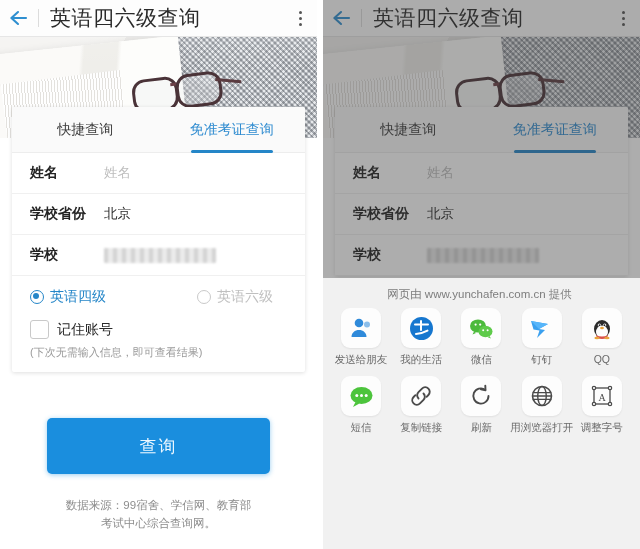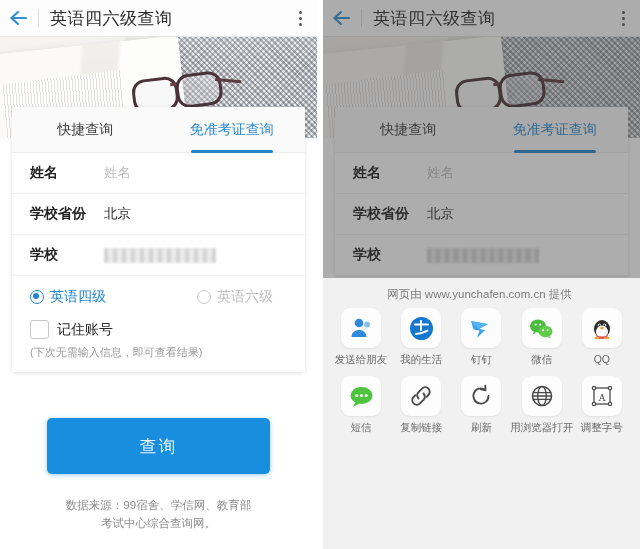--- a/index.html
+++ b/index.html
@@ -15,21 +15,21 @@
 
   
   .appbar{
     position:relative;height:37px;background:#fdfdfd;
     display:flex;align-items:center;box-sizing:border-box;
     border-bottom:1px solid #e6e6e6;
   }
   .back-arrow{width:38px;height:37px;display:flex;align-items:center;justify-content:center;}
   .back-arrow svg{display:block;}
   .vsep{width:1px;height:18px;background:#dcdcdc;margin-right:11px;}
-  .app-title{font-size:17px;color:#2a2a2a;letter-spacing:.5px;font-weight:500;}
+  .app-title{font-size:21px;color:#2a2a2a;letter-spacing:.5px;font-weight:500;}
   .kebab{margin-left:auto;width:34px;height:37px;display:flex;flex-direction:column;
          align-items:center;justify-content:center;gap:3px;}
   .kebab i{width:3px;height:3px;border-radius:50%;background:#555;display:block;}
 
   
   .hero{
     position:relative;height:101px;overflow:hidden;
     background:
       radial-gradient(ellipse 60px 26px at 190px 56px, rgba(60,45,45,.85) 0 38%, rgba(120,100,100,.25) 55%, transparent 72%),
       radial-gradient(ellipse 34px 22px at 152px 54px, rgba(90,60,60,.55) 0 40%, transparent 70%),
@@ -310,41 +310,41 @@
               <path d="M7 9.5h13M13 6v9M8 19c3.5-.2 8-1.6 11.5-3.4" stroke="#fff" stroke-width="2" fill="none" stroke-linecap="round"></path>
             </svg>
           </div>
           <div class="cname">我的生活</div>
         </div>
 
 
         <div class="cell">
           <div class="tile">
             <svg width="27" height="27" viewBox="0 0 27 27">
-              <path d="M3 6 L20 9 L11 14 L17 15 L9 23 L11.5 15.5 L5.5 14.5 Z" fill="#3aa0ef"></path>
-              <path d="M3 6 L20 9 L11 14 Z" fill="#56b5fa"></path>
-            </svg>
-          </div>
-          <div class="cname">钉钉</div>
-        </div>
-
-        <div class="cell">
-          <div class="tile">
-            <svg width="27" height="27" viewBox="0 0 27 27">
               <ellipse cx="10" cy="11" rx="8" ry="6.6" fill="#4cba3c"></ellipse>
               <path d="M6 16.5 L4.5 19.5 L8 18z" fill="#4cba3c"></path>
               <ellipse cx="17.5" cy="16.5" rx="7" ry="5.8" fill="#5ecb4a"></ellipse>
               <path d="M21.5 21 L23 23.5 L19.8 22.3z" fill="#5ecb4a"></path>
               <circle cx="7.6" cy="9.6" r="1.1" fill="#fff"></circle>
                 <circle cx="12.2" cy="9.6" r="1.1" fill="#fff"></circle>
               <circle cx="15.2" cy="15.3" r="1" fill="#fff"></circle>
                 <circle cx="19.6" cy="15.3" r="1" fill="#fff"></circle>
             </svg>
           </div>
           <div class="cname">微信</div>
+        </div>
+
+        <div class="cell">
+          <div class="tile">
+            <svg width="27" height="27" viewBox="0 0 27 27">
+              <path d="M3 6 L20 9 L11 14 L17 15 L9 23 L11.5 15.5 L5.5 14.5 Z" fill="#3aa0ef"></path>
+              <path d="M3 6 L20 9 L11 14 Z" fill="#56b5fa"></path>
+            </svg>
+          </div>
+          <div class="cname">钉钉</div>
         </div>
 
         <div class="cell">
           <div class="tile">
             <svg width="26" height="26" viewBox="0 0 26 26">
               <ellipse cx="13" cy="14" rx="8" ry="9" fill="#2b2b2b"></ellipse>
               <ellipse cx="13" cy="17" rx="6" ry="6.5" fill="#fdfdfd"></ellipse>
               <circle cx="10.3" cy="10" r="1.6" fill="#fff"></circle>
                 <circle cx="15.7" cy="10" r="1.6" fill="#fff"></circle>
               <circle cx="10.5" cy="10.2" r=".9" fill="#222"></circle>

